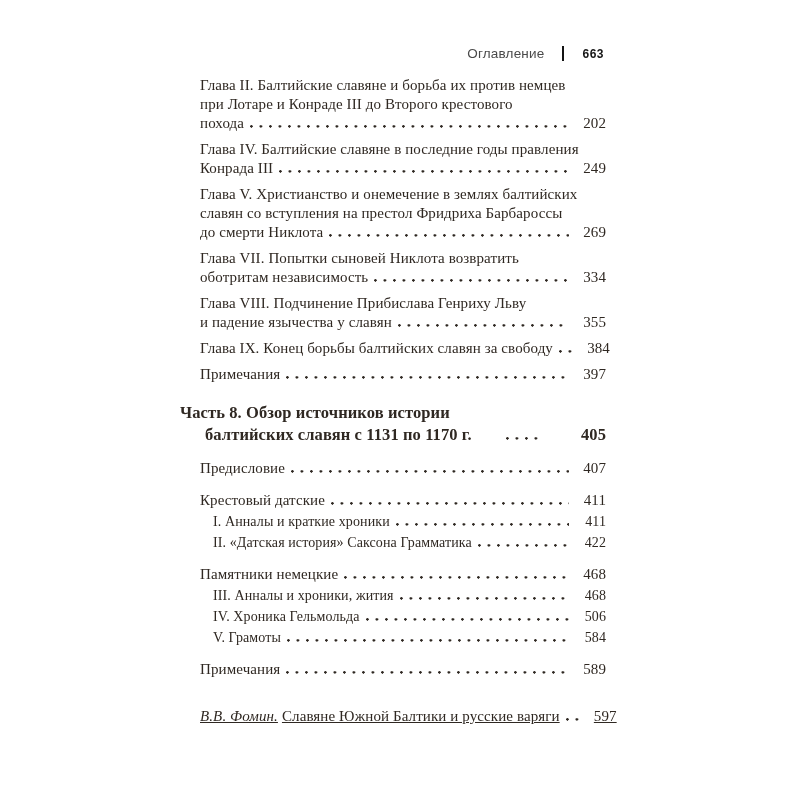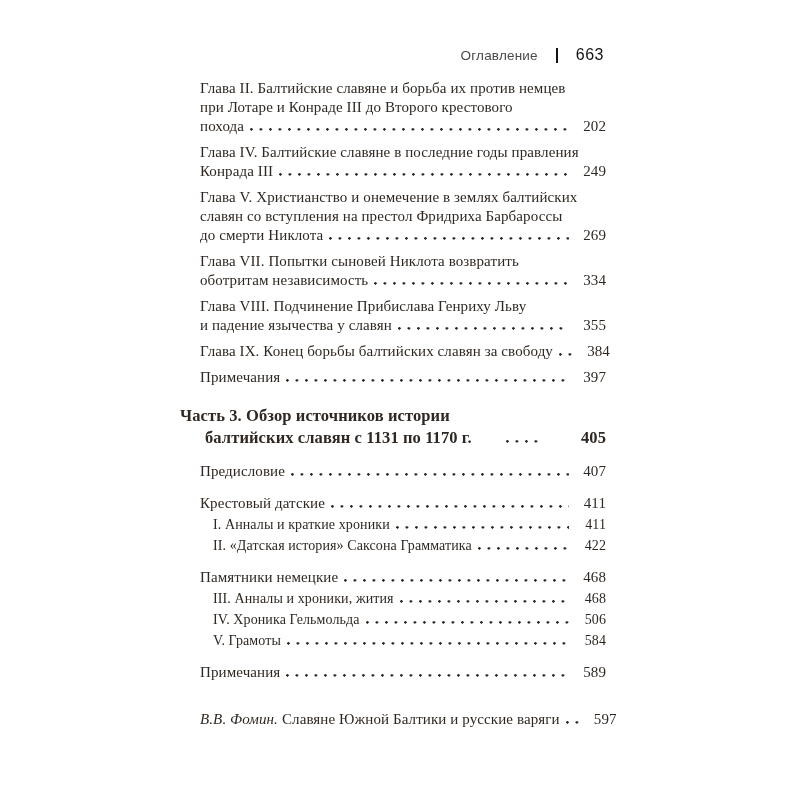--- a/index.html
+++ b/index.html
@@ -39,22 +39,22 @@
     font-size: 13.5px;
     color: var(--header-gray);
     letter-spacing: 0.2px;
   }
   .pagehead .vbar {
     width: 2px;
     height: 15px;
     background: var(--header-black);
   }
   .pagehead .hnum {
-    font-size: 16px;
-    font-weight: normal;
+    font-size: 12px;
+    font-weight: bold;
     color: var(--header-black);
     letter-spacing: 0.5px;
   }
   
   .entry {
     font-size: 15px;
     line-height: 19px;
     letter-spacing: 0.1px;
   }
   .entry .line { white-space: nowrap; }
@@ -74,21 +74,21 @@
     background-repeat: repeat-x;
   }
   .pagenum {
     flex: 0 0 auto;
     min-width: 30px;
     text-align: right;
   }
   
   .chapter { margin-left: 20px; }
   .sub     { margin-left: 33px; font-size: 14px; line-height: 19px; }
-  .fomin   { margin-left: 20px; }
+  .fomin   { margin-left: 20px; text-decoration: underline; }
   .part {
     font-weight: bold;
     font-size: 16.5px;
     line-height: 22px;
   }
   .part .cont { margin-left: 25px; gap: 28px; }
   
   .gap-none    { margin-top: 0; }
   .gap-tight   { margin-top: 2px; }
   .gap-entry   { margin-top: 7px; }
@@ -157,21 +157,21 @@
           </div>
         </div>
         <div class="entry chapter gap-entry">
           <div class="line lastline">
             <span class="text">Примечания</span>
             <span class="dots"></span>
             <span class="pagenum">397</span>
           </div>
         </div>
         <div class="entry part gap-part">
-          <div class="line"><span class="text">Часть 3. Обзор источников истории</span></div>
+          <div class="line"><span class="text">Часть 8. Обзор источников истории</span></div>
           <div class="line lastline cont">
             <span class="text">балтийских славян с 1131 по 1170 г.</span>
             <span class="dots"></span>
             <span class="pagenum">405</span>
           </div>
         </div>
         <div class="entry chapter gap-section">
           <div class="line lastline">
             <span class="text">Предисловие</span>
             <span class="dots"></span>

